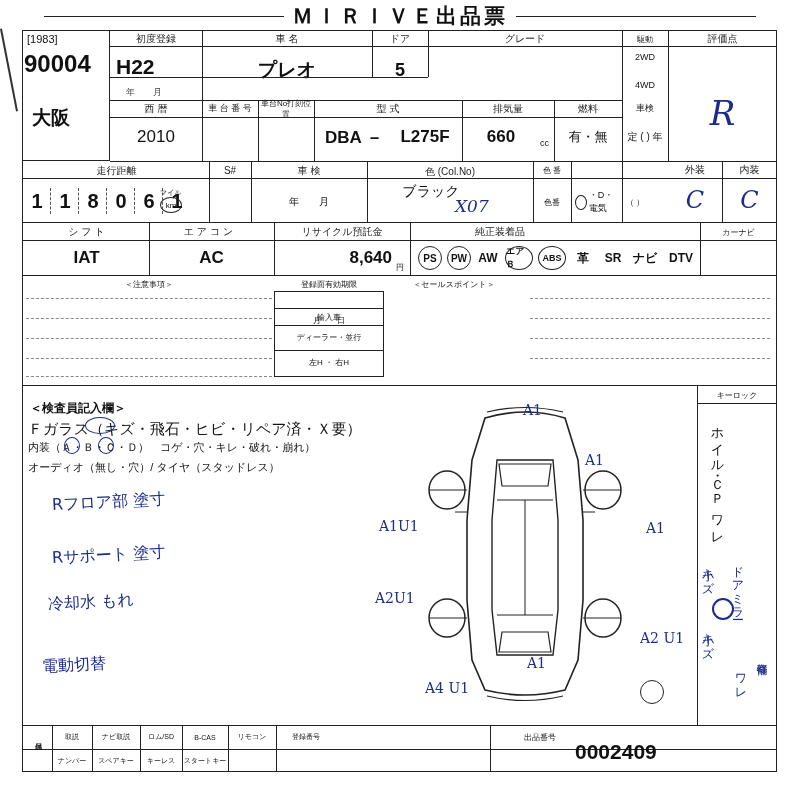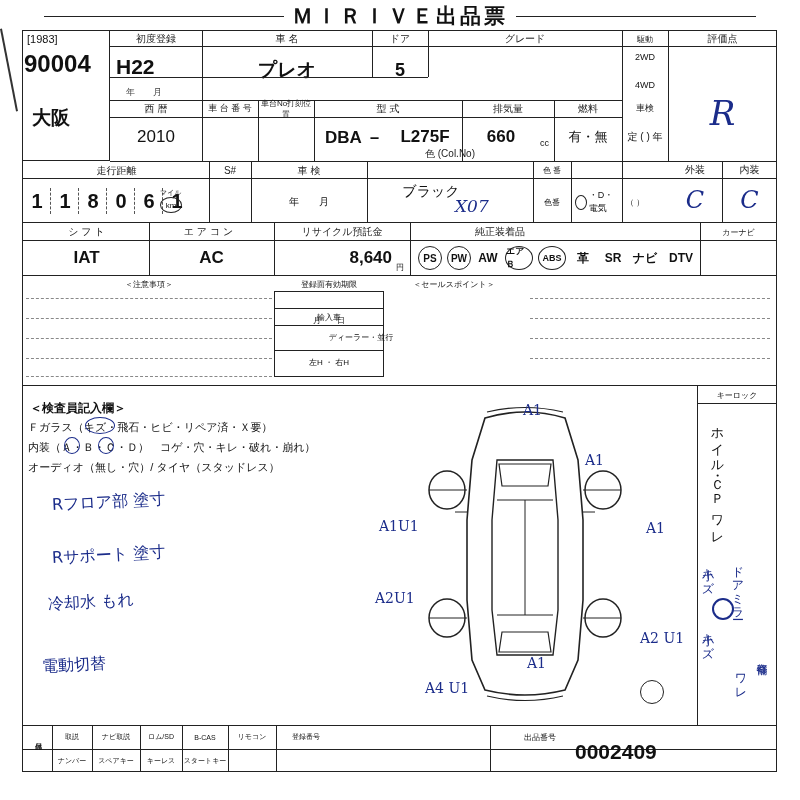--- a/index.html
+++ b/index.html
@@ -121,21 +121,21 @@
   <div class="hline" style="left:668px;top:161px;width:109px;"></div>
   <div class="hline" style="left:668px;top:178px;width:109px;"></div>
   <div class="vline" style="left:722px;top:161px;height:61px;"></div>
 
   <div class="abs ctr hw" style="left:668px;top:180px;width:54px;height:40px;font-size:24px;font-style:italic;">C</div>
   <div class="abs ctr hw" style="left:722px;top:180px;width:55px;height:40px;font-size:24px;font-style:italic;">C</div>
 
   <div class="abs ctr hdr" style="left:24px;top:163px;width:185px;height:15px;">走行距離</div>
   <div class="abs ctr hdr" style="left:209px;top:163px;width:42px;height:15px;">S#</div>
   <div class="abs ctr hdr" style="left:251px;top:163px;width:116px;height:15px;">車 検</div>
-  <div class="abs ctr hdr" style="left:367px;top:146px;width:166px;height:15px;text-align:center;">色 (Col.No)</div>
+  <div class="abs ctr hdr" style="left:367px;top:164px;width:166px;height:15px;text-align:center;">色 (Col.No)</div>
   <div class="abs ctr hdr" style="left:533px;top:163px;width:38px;height:15px;font-size:8px;">色 番</div>
 
   <div class="hline" style="left:22px;top:178px;width:646px;"></div>
   <div class="vline" style="left:209px;top:161px;height:61px;"></div>
   <div class="vline" style="left:251px;top:161px;height:61px;"></div>
   <div class="vline" style="left:367px;top:161px;height:61px;"></div>
   <div class="vline" style="left:533px;top:161px;height:61px;"></div>
   <div class="vline" style="left:571px;top:161px;height:61px;"></div>
   <div class="vline" style="left:622px;top:161px;height:61px;"></div>
 
@@ -212,28 +212,28 @@
   <div class="abs" style="left:530px;top:298px;width:240px;border-top:1px dashed #888;"></div>
   <div class="abs" style="left:530px;top:318px;width:240px;border-top:1px dashed #888;"></div>
   <div class="abs" style="left:530px;top:338px;width:240px;border-top:1px dashed #888;"></div>
   <div class="abs" style="left:530px;top:358px;width:240px;border-top:1px dashed #888;"></div>
 
   <div class="bx" style="left:274px;top:291px;width:110px;height:86px;border-width:1px;"></div>
   <div class="abs ctr tiny" style="left:274px;top:292px;width:110px;height:16px;margin-top:20px;">月　　日</div>
   <div class="hline" style="left:274px;top:308px;width:110px;"></div>
   <div class="abs ctr tiny" style="left:274px;top:309px;width:110px;height:16px;">輸入車</div>
   <div class="hline" style="left:274px;top:325px;width:110px;"></div>
-  <div class="abs ctr tiny" style="left:274px;top:328px;width:110px;height:18px;margin-left:32px;">ディーラー・並行</div>
+  <div class="abs ctr tiny" style="left:274px;top:328px;width:110px;height:18px;">ディーラー・並行</div>
   <div class="hline" style="left:274px;top:350px;width:110px;"></div>
   <div class="abs ctr tiny" style="left:274px;top:353px;width:110px;height:18px;">左H ・ 右H</div>
 
   <div class="hline" style="left:22px;top:385px;width:755px;height:1.4px;"></div>
 
   <div class="abs" style="left:30px;top:400px;font-size:12px;font-weight:bold;">＜検査員記入欄＞</div>
-  <div class="abs" style="left:28px;top:420px;font-size:11px;">Ｆガラス（キズ・飛石・ヒビ・リペア済・Ｘ要）</div>
+  <div class="abs" style="left:28px;top:420px;font-size:15px;">Ｆガラス（キズ・飛石・ヒビ・リペア済・Ｘ要）</div>
   <div class="abs" style="left:28px;top:440px;font-size:11px;">内装（Ａ・Ｂ・Ｃ・Ｄ）　コゲ・穴・キレ・破れ・崩れ）</div>
   <div class="abs" style="left:28px;top:460px;font-size:11px;">オーディオ（無し・穴）/ タイヤ（スタッドレス）</div>
 
   <div class="abs" style="left:85px;top:417px;width:30px;height:17px;border:1.6px solid #1b2c8a;border-radius:50%;"></div>
   <div class="abs" style="left:64px;top:437px;width:16px;height:17px;border:1.6px solid #1b2c8a;border-radius:50%;"></div>
   <div class="abs" style="left:98px;top:437px;width:16px;height:17px;border:1.6px solid #1b2c8a;border-radius:50%;"></div>
 
   <div class="abs hwk" style="left:52px;top:492px;font-size:16px;transform:rotate(-3deg);">Rフロア部 塗寸</div>
   <div class="abs hwk" style="left:52px;top:545px;font-size:16px;transform:rotate(-3deg);">Rサポート 塗寸</div>
   <div class="abs hwk" style="left:48px;top:592px;font-size:16px;transform:rotate(-3deg);">冷却水 もれ</div>

